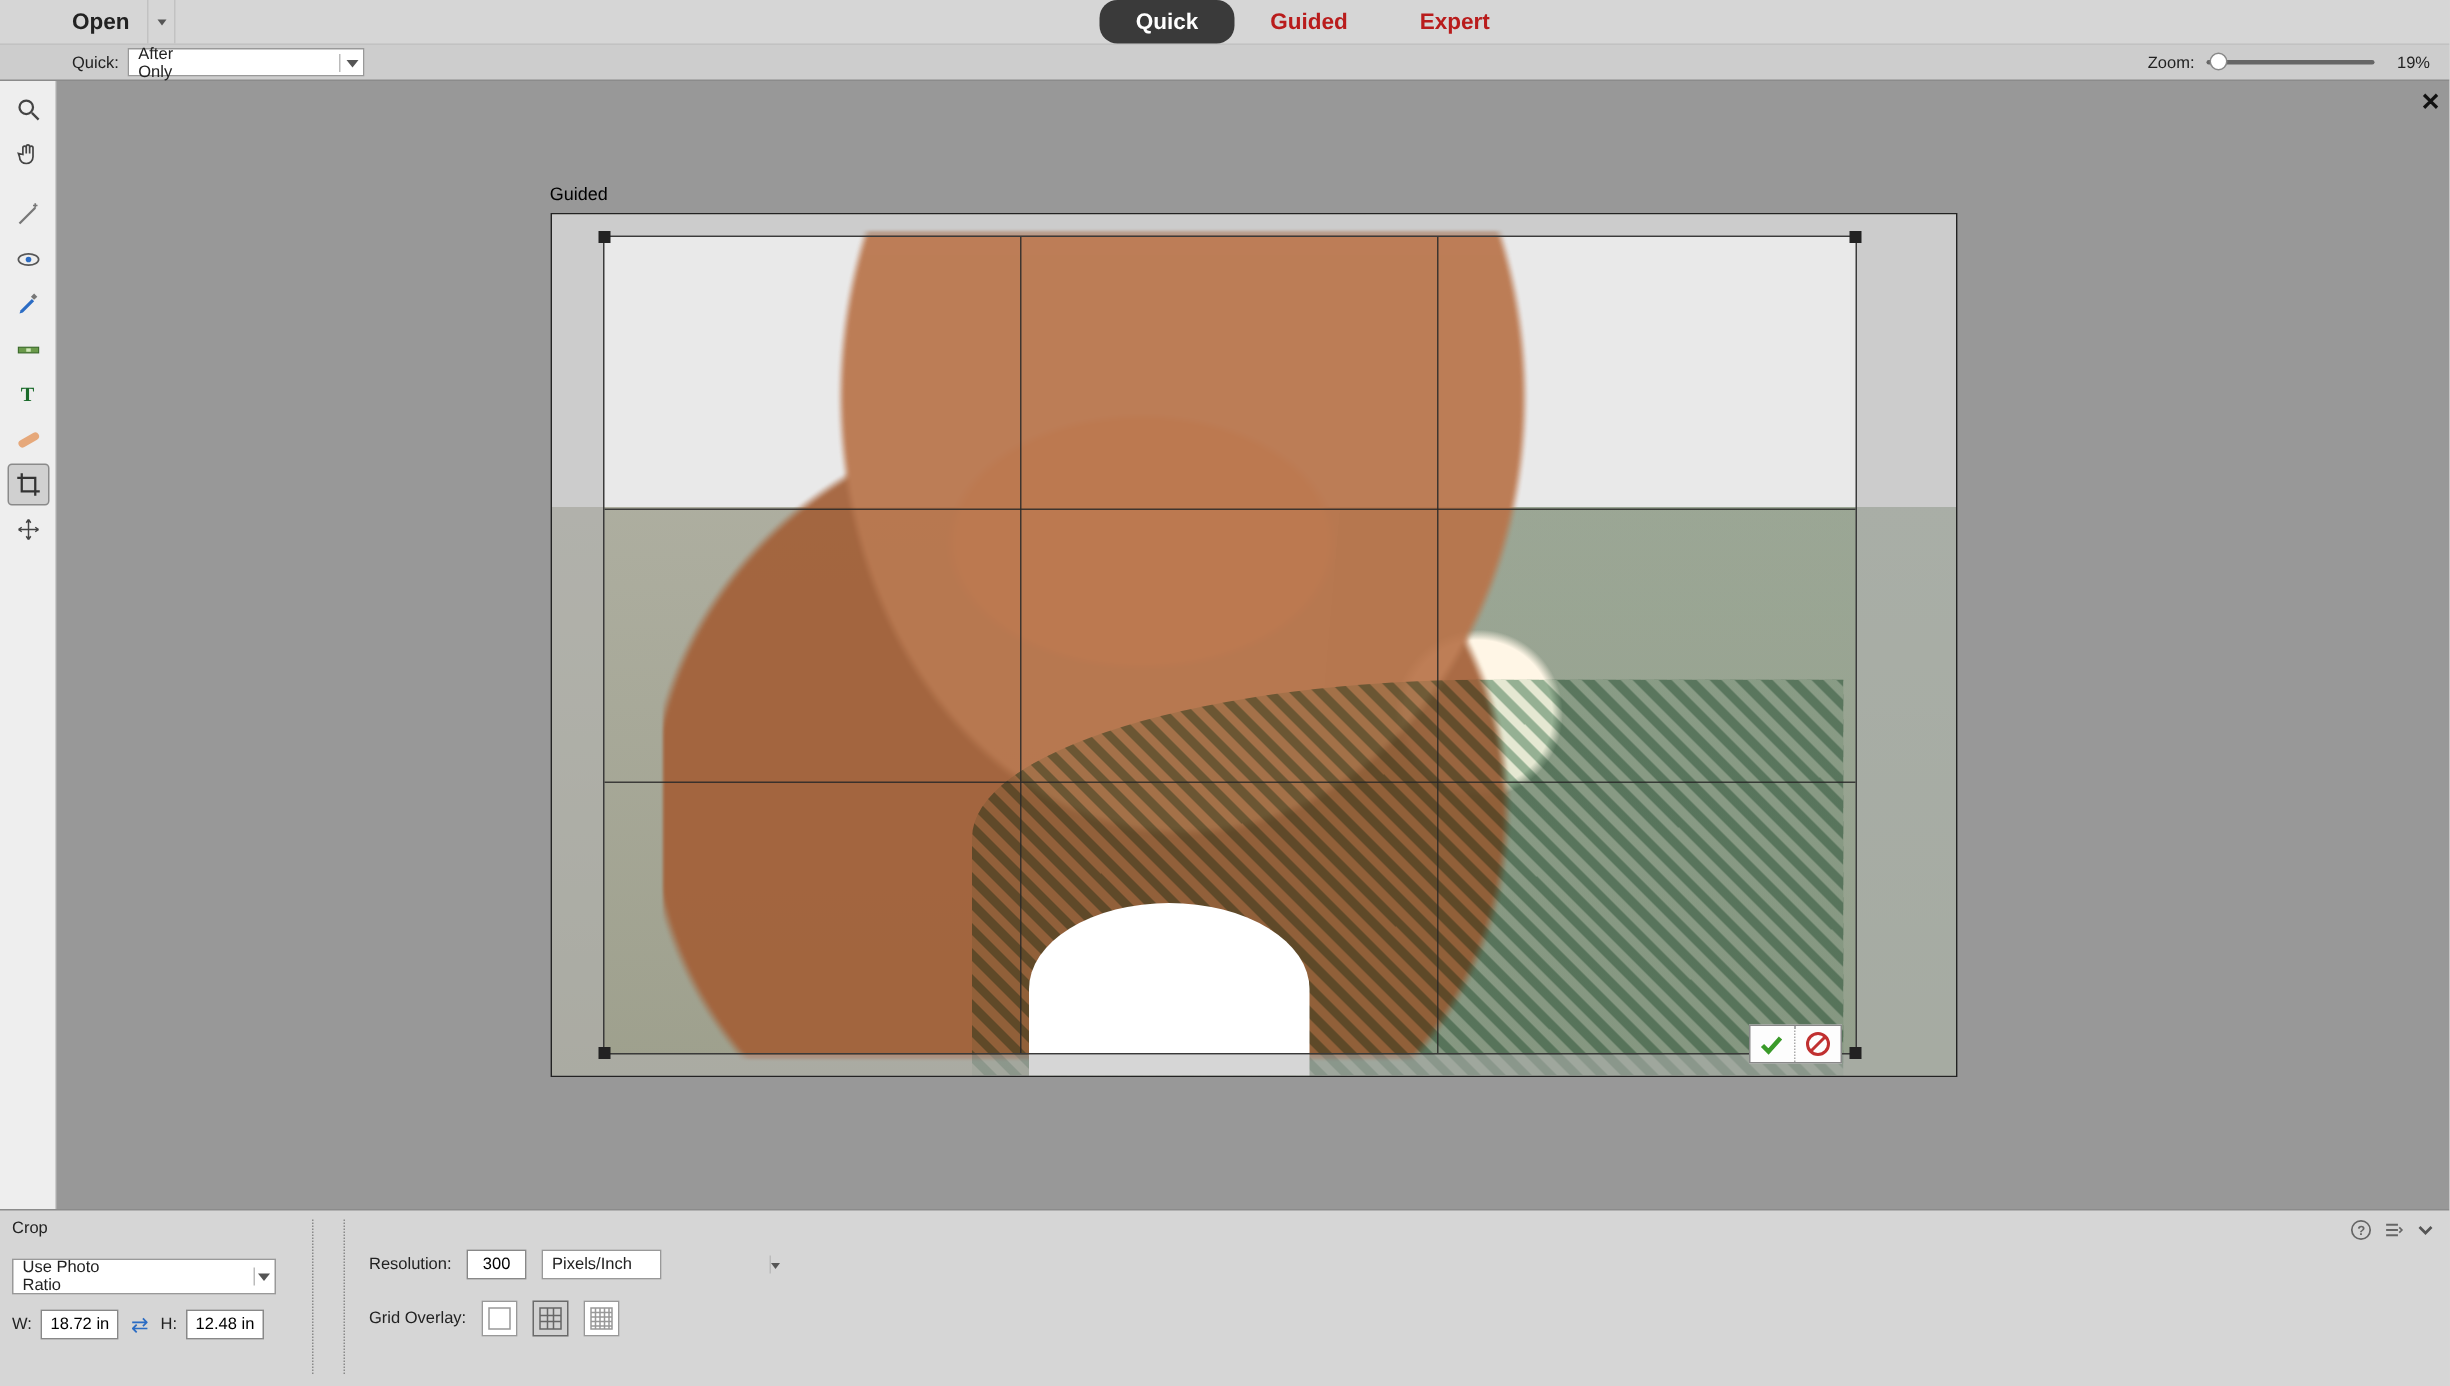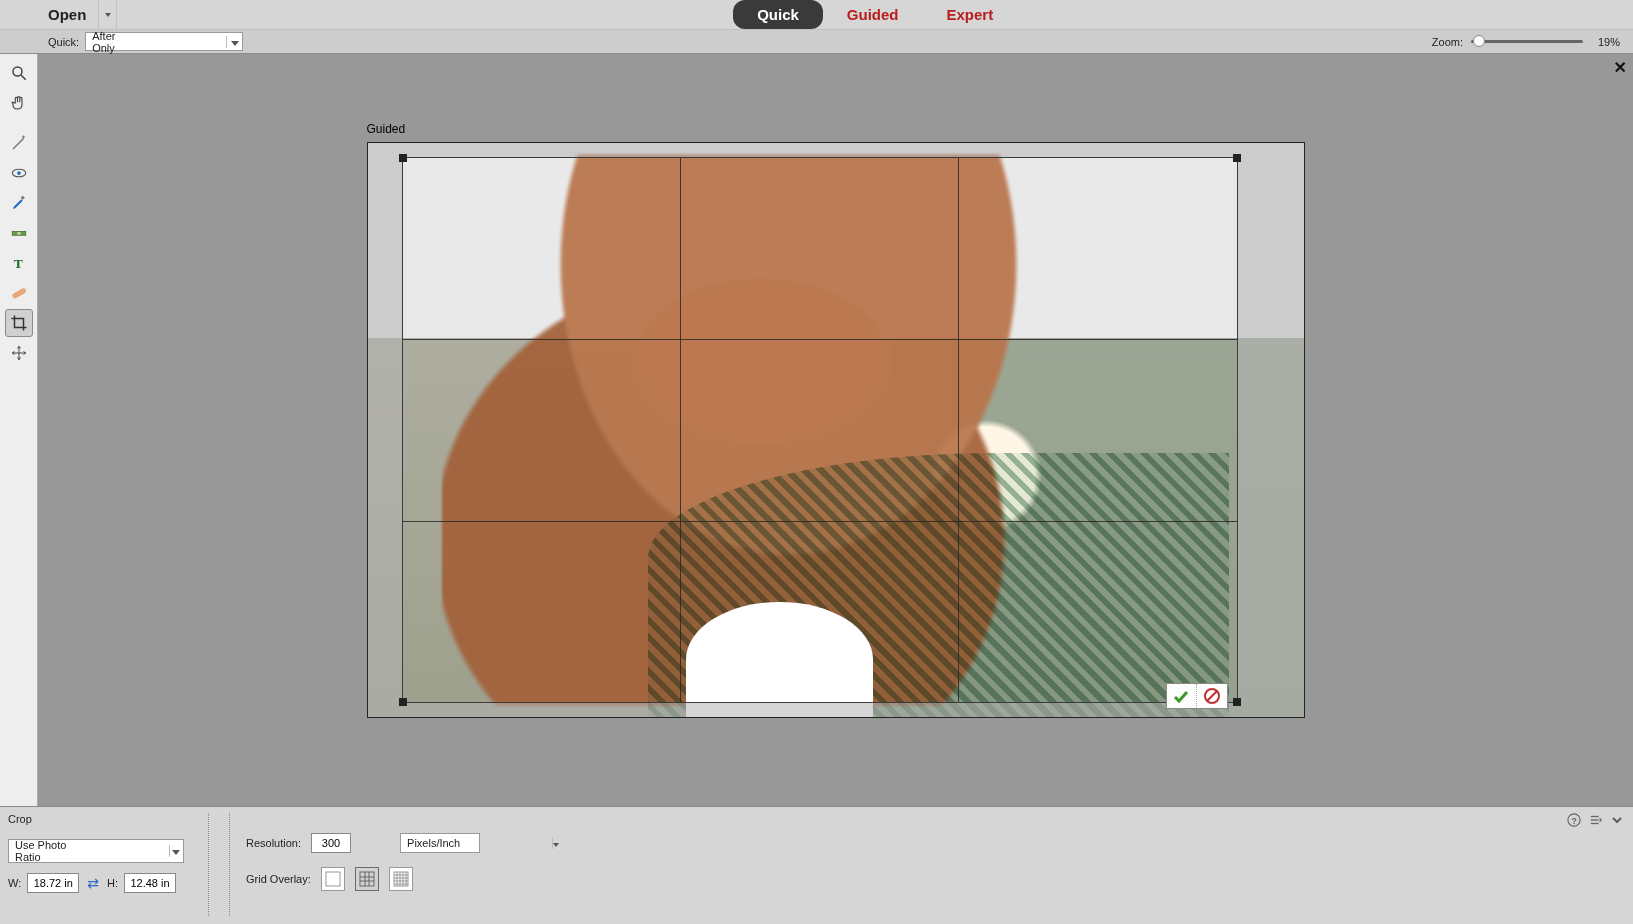--- a/index.html
+++ b/index.html
@@ -93,21 +93,21 @@
   .wh-row{display:flex;align-items:center;gap:6px;margin-top:10px;font-size:11px;}
   .wh-input{width:52px;height:20px;border:1px solid #888;background:#fff;text-align:center;font-size:11px;}
   .swap-icon{color:#2b6cc4;font-size:14px;padding:0 2px;}
   .vline{width:1px;align-self:stretch;border-left:1px dotted #8a8a8a;margin:0 10px;}
   .suggestions{display:flex;gap:12px;margin-top:4px;}
   .sugg{width:72px;height:50px;border:1px solid #999;background:#ccc;position:relative;overflow:hidden;}
   .sugg.sel{outline:2px solid #666;outline-offset:1px;}
   .sugg .mini{position:absolute;inset:0;transform-origin:center;transform:scale(1.02);}
   .res-row{display:flex;align-items:center;gap:10px;margin-top:20px;}
   .res-input{width:40px;height:20px;border:1px solid #888;background:#fff;text-align:center;font-size:11px;}
-  .pi-dd{width:80px;height:20px;margin-left:39px;}
+  .pi-dd{width:80px;height:20px;}
   .go-row{display:flex;align-items:center;gap:10px;margin-top:14px;}
   .go-label{font-size:11px;}
   .grid-opt{width:24px;height:24px;border:1px solid #999;background:#fff;display:flex;align-items:center;justify-content:center;}
   .grid-opt.sel{background:#d2d2d2;border:1px solid #6a6a6a;}
   .grid-opt svg{width:16px;height:16px;}
   .bp-right-icons{margin-left:auto;display:flex;gap:8px;align-items:flex-start;color:#555;font-size:14px;}
   .bp-right-icons span{cursor:pointer;}
   
   .caret{display:inline-block;width:0;height:0;border-left:4px solid transparent;border-right:4px solid transparent;border-top:5px solid #555;}
   .caret.small{border-left-width:3px;border-right-width:3px;border-top-width:4px;}

